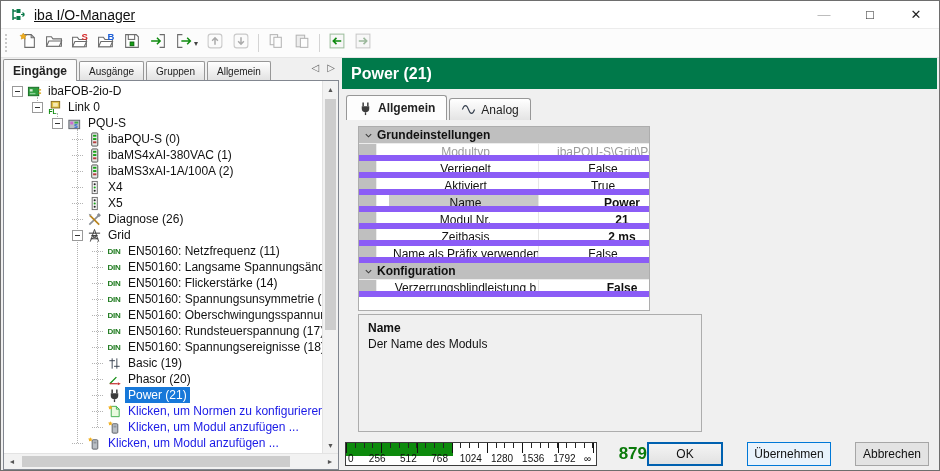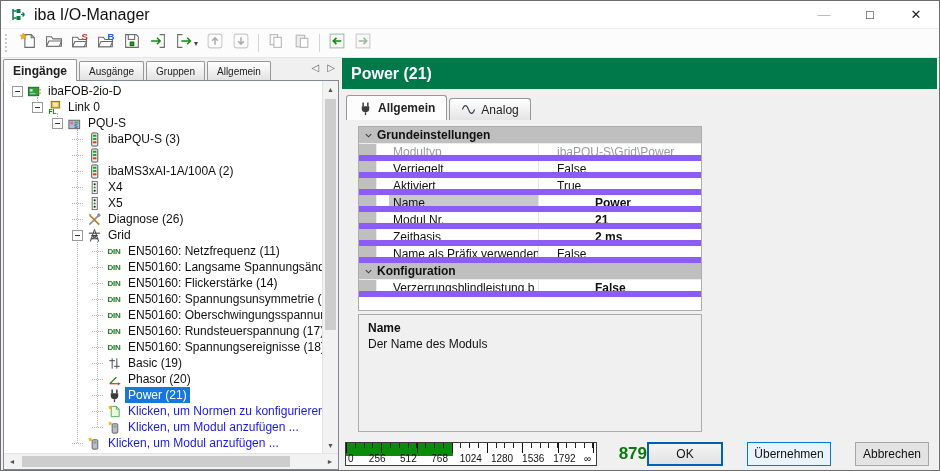--- a/index.html
+++ b/index.html
@@ -1,21 +1,21 @@
 <!DOCTYPE html>
 <html style="--header-green: #00794a; --sel-blue: #1778d9; --link-blue: #1a1ae6; --gauge-green: #0c8a0c; --counter-green: #0b7a0b;"><head>
 <meta charset="utf-8">
 <style>
   html,body{margin:0;padding:0;background:#d6d6d6;font-family:"Liberation Sans",sans-serif;}
   *{box-sizing:border-box;}
   .window{width:940px;height:471px;background:#f0f0f0;border:1px solid #6e6e6e;position:relative;overflow:hidden;}
   
   .titlebar{height:28px;background:#ffffff;display:flex;align-items:center;padding-left:9px;border-bottom:1px solid #ececec;}
   .app-ic{width:17px;height:17px;display:inline-flex;}
-  .title-text{font-size:16px;color:#111;margin-left:7px;}
+  .title-text{font-size:14px;color:#111;margin-left:7px;text-decoration:underline;}
   .win-controls{margin-left:auto;display:flex;height:100%;}
   .win-btn{width:46px;display:flex;align-items:center;justify-content:center;font-size:13px;color:#222;}
   .win-btn.min{color:#b5b5b5;}
   
   .toolbar{height:29px;background:#fcfcfc;display:flex;align-items:center;padding-left:2px;border-bottom:1px solid #e6e6e6;}
   .grip{width:5px;height:18px;border-left:2px dotted #c9c9c9;margin:0 5px 0 2px;}
   .tb-btn{height:24px;padding:0 3px;display:flex;align-items:center;justify-content:center;margin:0 1px;}
   .tb-btn svg{width:18px;height:18px;}
   .tb-sep{width:1px;height:18px;background:#d4d4d4;margin:0 4px;}
   .caret{font-size:8px;color:#444;margin-left:1px;}
@@ -54,21 +54,21 @@
   .h-scroll .arr.right{right:0;}
   .h-thumb{position:absolute;top:2px;bottom:2px;left:18px;right:48px;background:#cdcdcd;}
   
   .detail-header{height:31px;background:var(--header-green);color:#fff;font-weight:bold;font-size:16px;display:flex;align-items:center;padding-left:9px;flex:0 0 31px;}
   .detail-tabs{margin-top:6px;height:25px;display:flex;align-items:flex-end;padding-left:4px;flex:0 0 25px;}
   .dtab{height:22px;display:flex;align-items:center;gap:5px;padding:0 11px;font-size:12px;border:1px solid #979797;border-bottom:none;border-radius:3px 3px 0 0;background:linear-gradient(#ffffff,#e4e4e4);margin-right:2px;color:#222;}
   .dtab.active{height:25px;background:#fdfdfd;font-weight:bold;z-index:2;}
   .dtab .d-ic{width:15px;height:15px;display:inline-flex;}
   .dtab .d-ic svg{width:15px;height:15px;}
   .detail-body{flex:1;padding:6px 0 0 16px;min-height:0;}
-  .prop-grid{width:344px;border:1px solid #adadad;background:#fff;font-size:12px;}
+  .prop-grid{width:292px;border:1px solid #adadad;background:#fff;font-size:12px;text-align:center;}
   .pg-section{display:flex;height:17px;background:#bfbfbf;align-items:center;border-bottom:1px solid #ececec;}
   .pg-chevron{width:18px;flex:0 0 18px;display:flex;justify-content:center;align-items:center;}
   .pg-chevron svg{width:9px;height:9px;}
   .pg-sec-title{font-weight:bold;color:#111;}
   .pg-row{display:flex;height:17px;align-items:stretch;border-bottom:6px solid #8b5cf6;gap:12px;}
   .pg-gutter{width:18px;flex:0 0 18px;background:#bfbfbf;border-right:1px solid #ececec;}
   .pg-label{width:150px;flex:0 0 150px;padding:1px 0 0 4px;overflow:hidden;white-space:nowrap;border-right:1px solid #e6e6e6;color:#111;}
   .pg-value{flex:1;padding:1px 0 0 6px;overflow:hidden;white-space:nowrap;color:#111;}
   .pg-row.disabled .pg-label,.pg-row.disabled .pg-value{color:#9c9c9c;}
   .pg-row.bold .pg-value{font-weight:bold;margin-left:38px;}
@@ -272,32 +272,33 @@
               <div class="tree-row" style="padding-left: 68px;">
                 <span class="slot"></span>
                 <span class="t-icon">
                   <svg viewBox="0 0 16 16">
                     <rect x="5" y="1" width="6.5" height="14" rx="1" fill="#e7e9e7" stroke="#4c4f4c"></rect>
                     <rect x="6.5" y="3" width="3.5" height="2" fill="#12a112"></rect>
                     <rect x="6.5" y="6.5" width="3.5" height="2" fill="#12a112"></rect>
                     <rect x="6.5" y="10" width="3.5" height="2" fill="#b43b3b"></rect>
                   </svg>
                 </span>
-                <span class="t-label">ibaPQU-S (3)</span>
+                <span class="t-label">ibaPQU-S (0)</span>
               </div>
               <div class="tree-row" style="padding-left: 68px;">
                 <span class="slot"></span>
                 <span class="t-icon">
                   <svg viewBox="0 0 16 16">
                     <rect x="5" y="1" width="6.5" height="14" rx="1" fill="#e7e9e7" stroke="#4c4f4c"></rect>
                     <rect x="6.5" y="3" width="3.5" height="2" fill="#12a112"></rect>
                     <rect x="6.5" y="6.5" width="3.5" height="2" fill="#12a112"></rect>
                     <rect x="6.5" y="10" width="3.5" height="2" fill="#b43b3b"></rect>
                   </svg>
                 </span>
+                <span class="t-label">ibaMS4xAI-380VAC (1)</span>
               </div>
               <div class="tree-row" style="padding-left: 68px;">
                 <span class="slot"></span>
                 <span class="t-icon">
                   <svg viewBox="0 0 16 16">
                     <rect x="5" y="1" width="6.5" height="14" rx="1" fill="#e7e9e7" stroke="#4c4f4c"></rect>
                     <rect x="6.5" y="3" width="3.5" height="2" fill="#12a112"></rect>
                     <rect x="6.5" y="6.5" width="3.5" height="2" fill="#12a112"></rect>
                     <rect x="6.5" y="10" width="3.5" height="2" fill="#b43b3b"></rect>
                   </svg>

